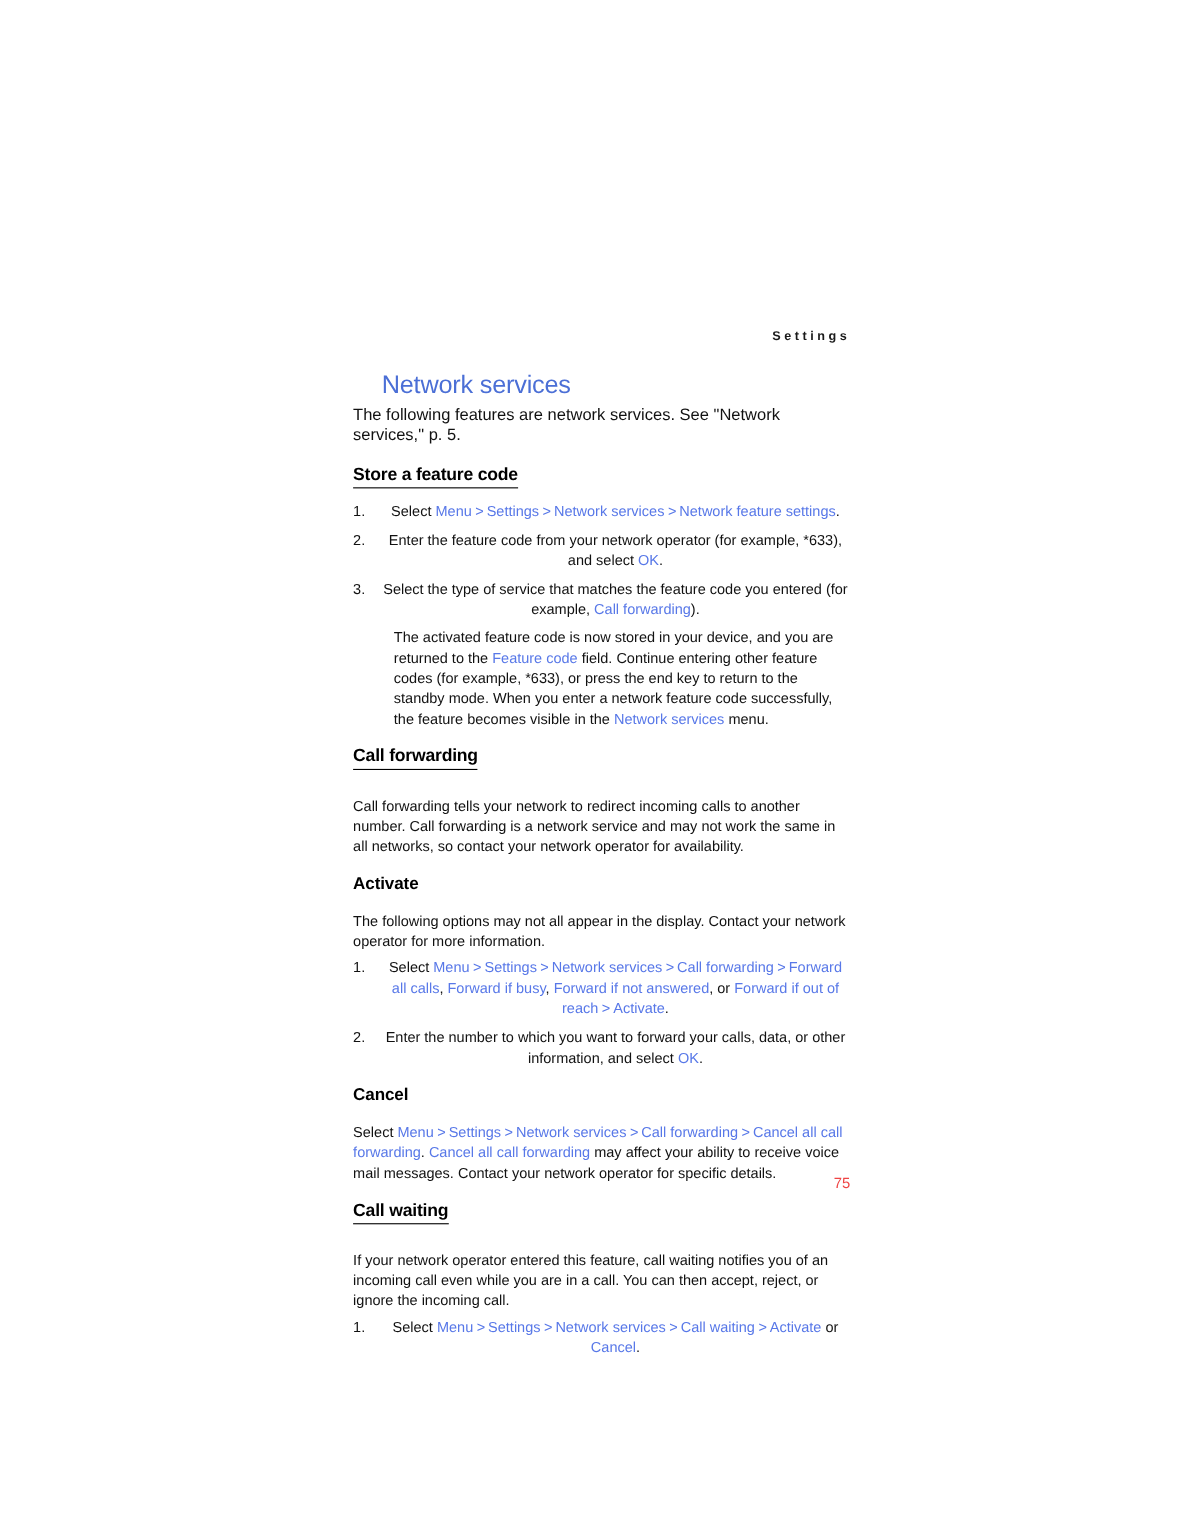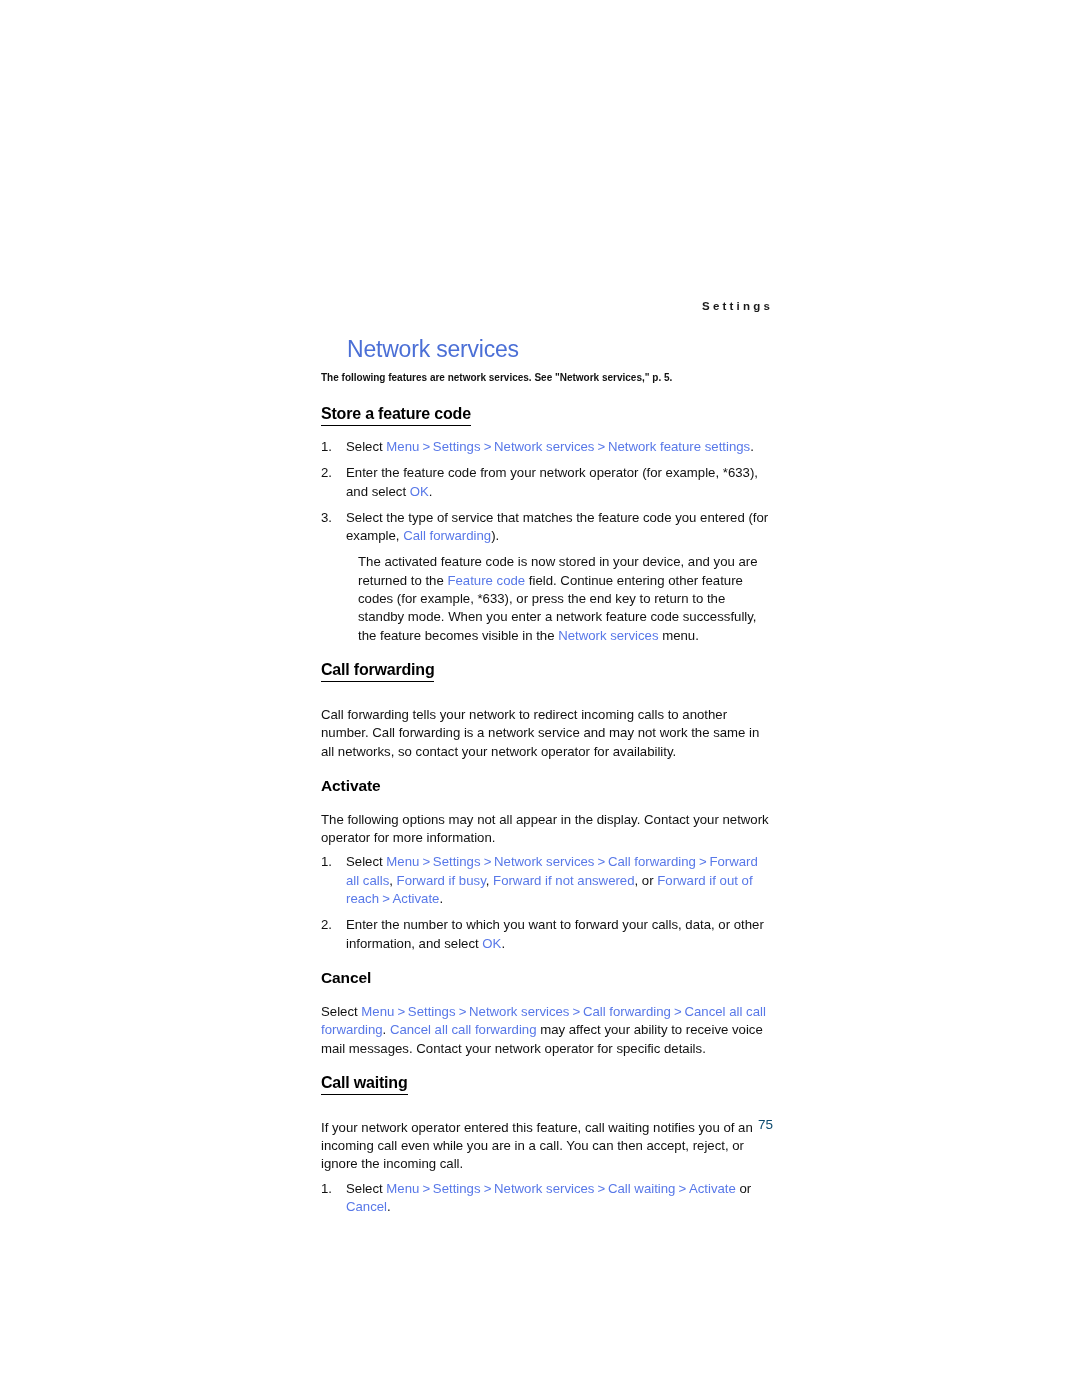--- a/index.html
+++ b/index.html
@@ -44,25 +44,24 @@
 
   h1.doc-title {
     font-size: 23px;
     font-weight: normal;
     color: #4b6fd6;
     margin: 0 0 6px 26px;
     letter-spacing: -0.2px;
   }
 
   p.intro {
-    font-size: 10px;
+    font-size: 15px;
     line-height: 18px;
     margin: 0 0 18px 0;
     color: #111;
-    font-weight: bold;
   }
 
   h2.sec {
     font-size: 16px;
     font-weight: bold;
     margin: 0 0 8px 0;
     padding-bottom: 2px;
     border-bottom: 1.6px solid #000;
     display: inline-block;
     letter-spacing: -0.2px;
@@ -82,20 +81,21 @@
     line-height: 18.3px;
     margin: 16px 0 6px 0;
     color: #111;
   }
 
   ol.steps {
     list-style: none;
     margin: 4px 0 6px 0;
     padding: 0;
     counter-reset: stepnum;
+    text-align: center;
   }
   ol.steps > li {
     position: relative;
     padding-left: 25px;
     margin-bottom: 8px;
     font-size: 13.2px;
     line-height: 18.3px;
     color: #111;
   }
   ol.steps > li::before {
@@ -121,25 +121,25 @@
     color: #5878e8;
   }
   .arrow {
     color: #5878e8;
     letter-spacing: -0.5px;
   }
 
   .pagenum {
     position: absolute;
     left: 0;
-    top: 1117px;
+    top: 1068px;
     width: 773px;
     text-align: right;
     font-size: 13.5px;
-    color: #0c4a6e;
+    color: #ef4444;
   }
 </style>
 </head>
 <body>
 
 <div class="page">
 
   <div class="content">
 
     <div class="running-head">Settings</div>

